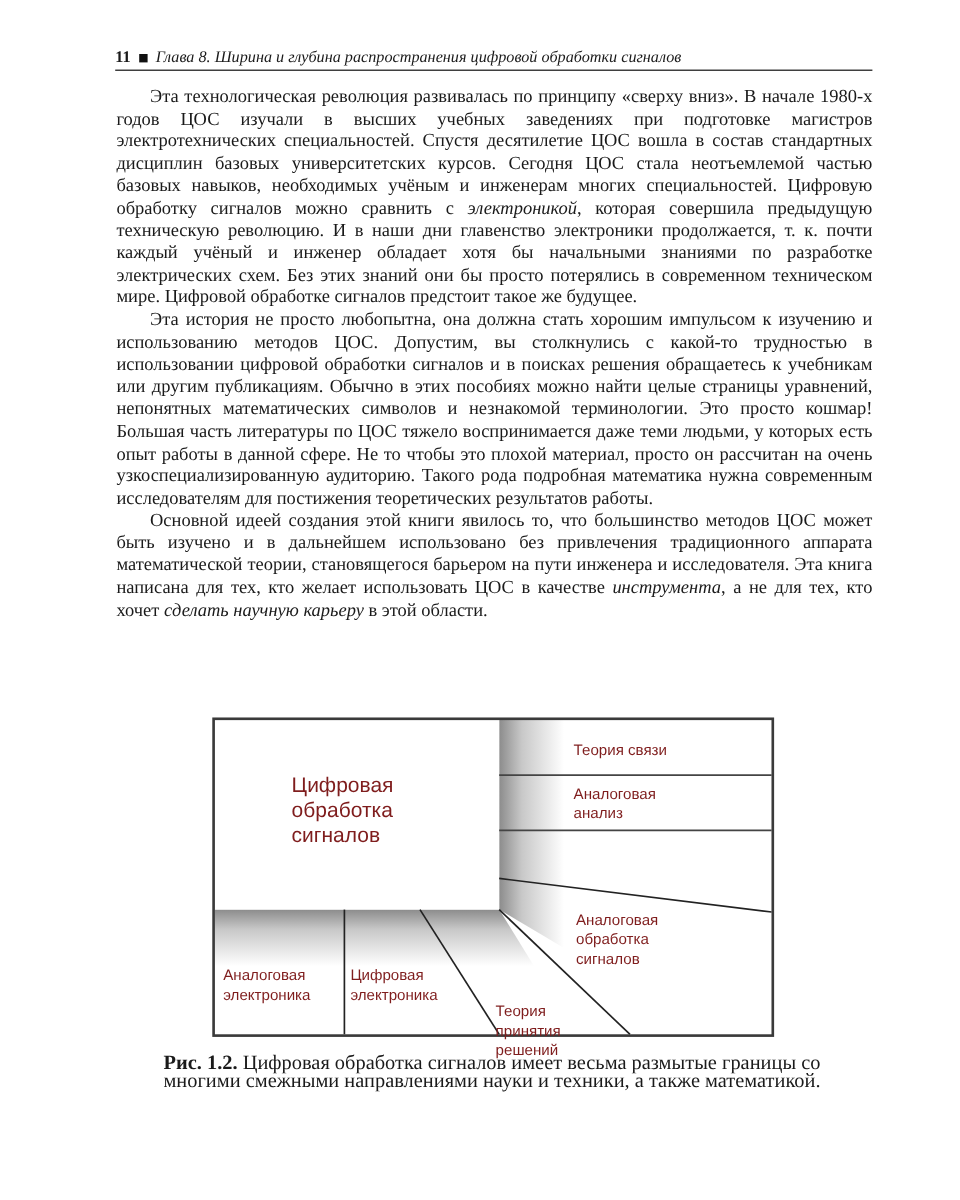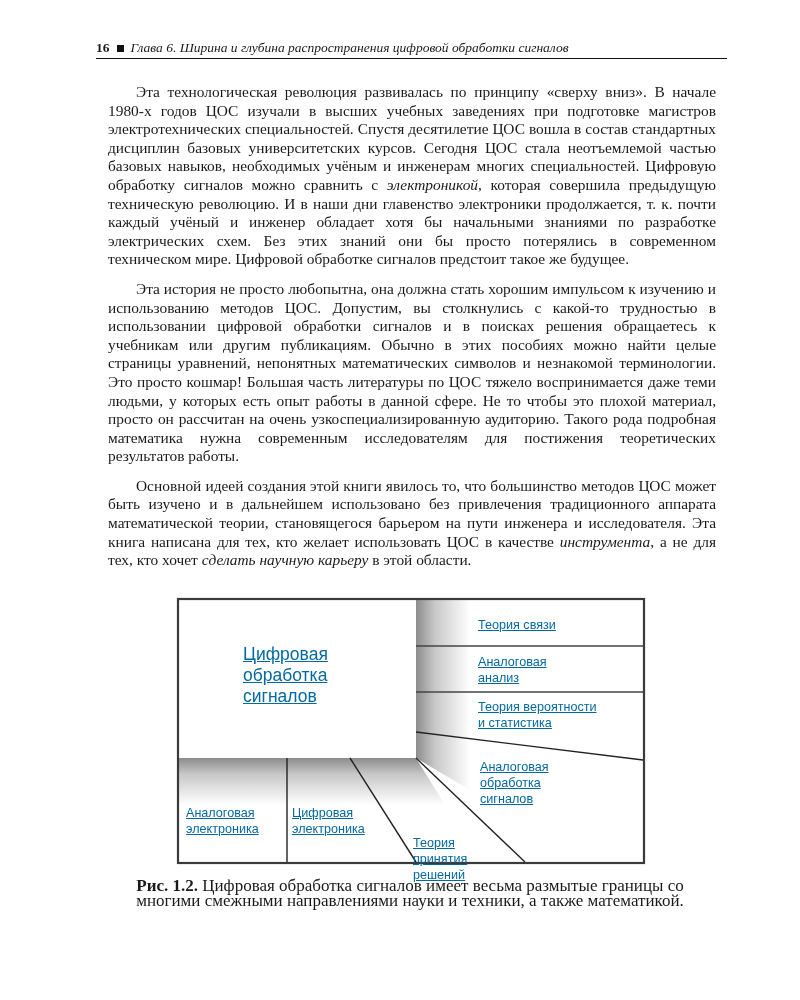--- a/index.html
+++ b/index.html
@@ -9,38 +9,38 @@
     .running-head { position: absolute; left: 96px; top: 40px; width: 631px;
                     border-bottom: 1.3px solid #111; height: 18px;
                     font-size: 13.5px; line-height: 16px; white-space: nowrap; }
     .running-head .page-num { font-weight: bold; }
     .running-head .sep { display: inline-block; width: 7px; height: 7px; background: #111;
                          margin: 0 7px 1px 7px; vertical-align: middle; }
     .running-head .chapter { font-style: italic; }
 
     .body-text { position: absolute; left: 97px; top: 72px; width: 630px;
                  font-size: 15.4px; line-height: 18.6px; text-align: justify; }
-    .body-text p { margin: 11px; text-indent: 28px; hyphens: manual; }
+    .body-text p { margin: 0; text-indent: 28px; hyphens: manual; }
     .body-text em { font-style: italic; }
 
     .figure { position: absolute; left: 0; top: 0; width: 800px; height: 1000px; pointer-events: none; }
     .figure svg { position: absolute; left: 0; top: 0; }
     .fig-label { position: absolute; font-family: "Liberation Sans", "DejaVu Sans", sans-serif;
-                 color: #0369a1; font-size: 12.6px; line-height: 16px; white-space: pre-line; text-decoration: underline; }
+                 color: #7f1d1d; font-size: 12.6px; line-height: 16px; white-space: pre-line; }
     .fig-label.big { font-size: 17.5px; line-height: 21px; }
 
     .caption { position: absolute; left: 130px; top: 878px; width: 560px; text-align: center;
                font-size: 17px; line-height: 15px; }
     .caption b { font-weight: bold; }
   </style>
 </head>
 <body>
 
 <div class="running-head">
-  <span class="page-num">16</span><span class="sep"></span><span class="chapter">Глава 6. Ширина и глубина распространения цифровой обработки сигналов</span>
+  <span class="page-num">11</span><span class="sep"></span><span class="chapter">Глава 8. Ширина и глубина распространения цифровой обработки сигналов</span>
 </div>
 
 <div class="body-text">
   <p><span>Эта технологическая революция развивалась по принципу «сверху вниз». В начале 1980-х годов ЦОС изучали в высших учебных заведениях при подготовке магистров электротехнических специальностей. Спустя десятилетие ЦОС вошла в состав стандартных дисциплин базовых университетских курсов. Сегодня ЦОС стала неотъемлемой частью базовых навыков, необходимых учёным и инженерам многих специальностей. Цифровую обработку сигналов можно сравнить с </span><em>электроникой</em><span>, которая совершила предыдущую техническую революцию. И в наши дни главенство электроники продолжается, т. к. почти каждый учёный и инженер обладает хотя бы начальными знаниями по разработке электрических схем. Без этих знаний они бы просто потерялись в современном техническом мире. Цифровой обработке сигналов предстоит такое же будущее.</span></p>
   <p><span>Эта история не просто любопытна, она должна стать хорошим импульсом к изучению и использованию методов ЦОС. Допустим, вы столкнулись с какой-то трудностью в использовании цифровой обработки сигналов и в поисках решения обращаетесь к учебникам или другим публикациям. Обычно в этих пособиях можно найти целые страницы уравнений, непонятных математических символов и незнакомой терминологии. Это просто кошмар! Большая часть литературы по ЦОС тяжело воспринимается даже теми людьми, у которых есть опыт работы в данной сфере. Не то чтобы это плохой материал, просто он рассчитан на очень узкоспециализированную аудиторию. Такого рода подробная математика нужна современным исследователям для постижения теоретических результатов работы.</span></p>
   <p><span>Основной идеей создания этой книги явилось то, что большинство методов ЦОС может быть изучено и в дальнейшем использовано без привлечения традиционного аппарата математической теории, становящегося барьером на пути инженера и исследователя. Эта книга написана для тех, кто желает использовать ЦОС в качестве </span><em>инструмента</em><span>, а не для тех, кто хочет </span><em>сделать научную карьеру</em><span> в этой области.</span></p>
 </div>
 
 <div class="figure">
   <svg width="800" height="1000">
@@ -72,22 +72,20 @@
 
     <rect x="178" y="599" width="466" height="264" fill="none" stroke="#3a3a3a" stroke-width="2.2"></rect>
   </svg>
 
   <div class="fig-label big" style="left:243px; top:644px;">Цифровая
 обработка
 сигналов</div>
   <div class="fig-label" style="left:478px; top:617px;">Теория связи</div>
   <div class="fig-label" style="left:478px; top:654px;">Аналоговая
 анализ</div>
-  <div class="fig-label" style="left:478px; top:699px;">Теория вероятности
-и статистика</div>
   <div class="fig-label" style="left:480px; top:759px;">Аналоговая
 обработка
 сигналов</div>
   <div class="fig-label" style="left:186px; top:805px;">Аналоговая
 электроника</div>
   <div class="fig-label" style="left:292px; top:805px;">Цифровая
 электроника</div>
   <div class="fig-label" style="left:413px; top:803px;margin-top:32px;">Теория
 принятия
 решений</div>

